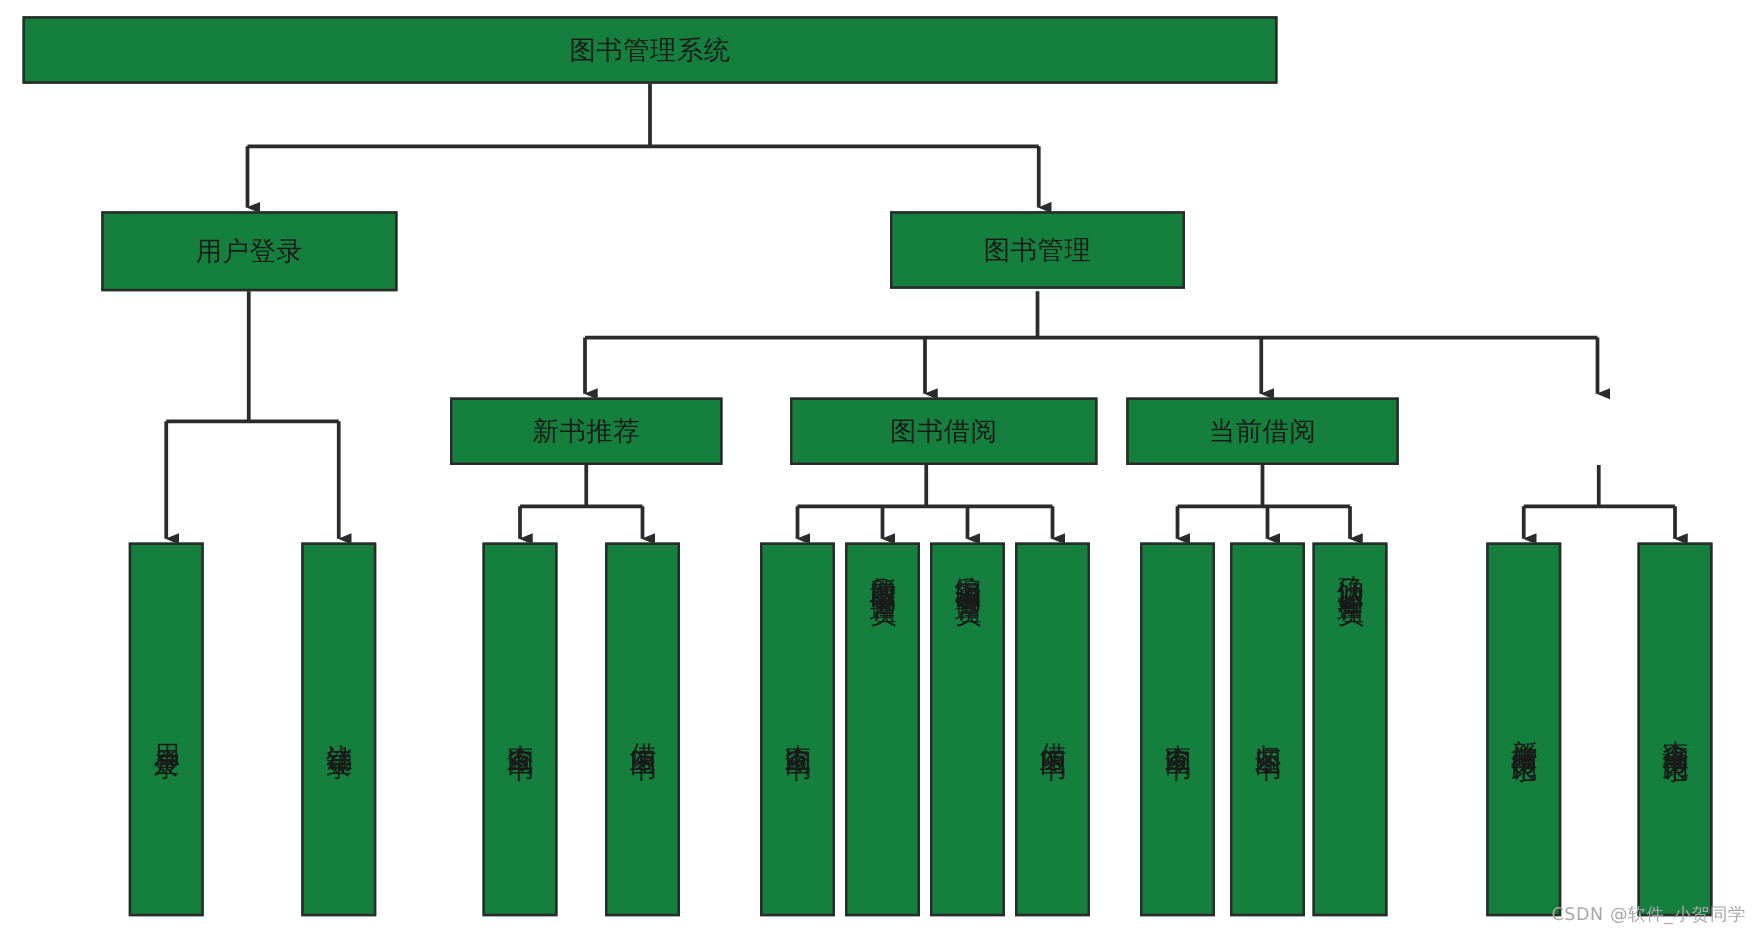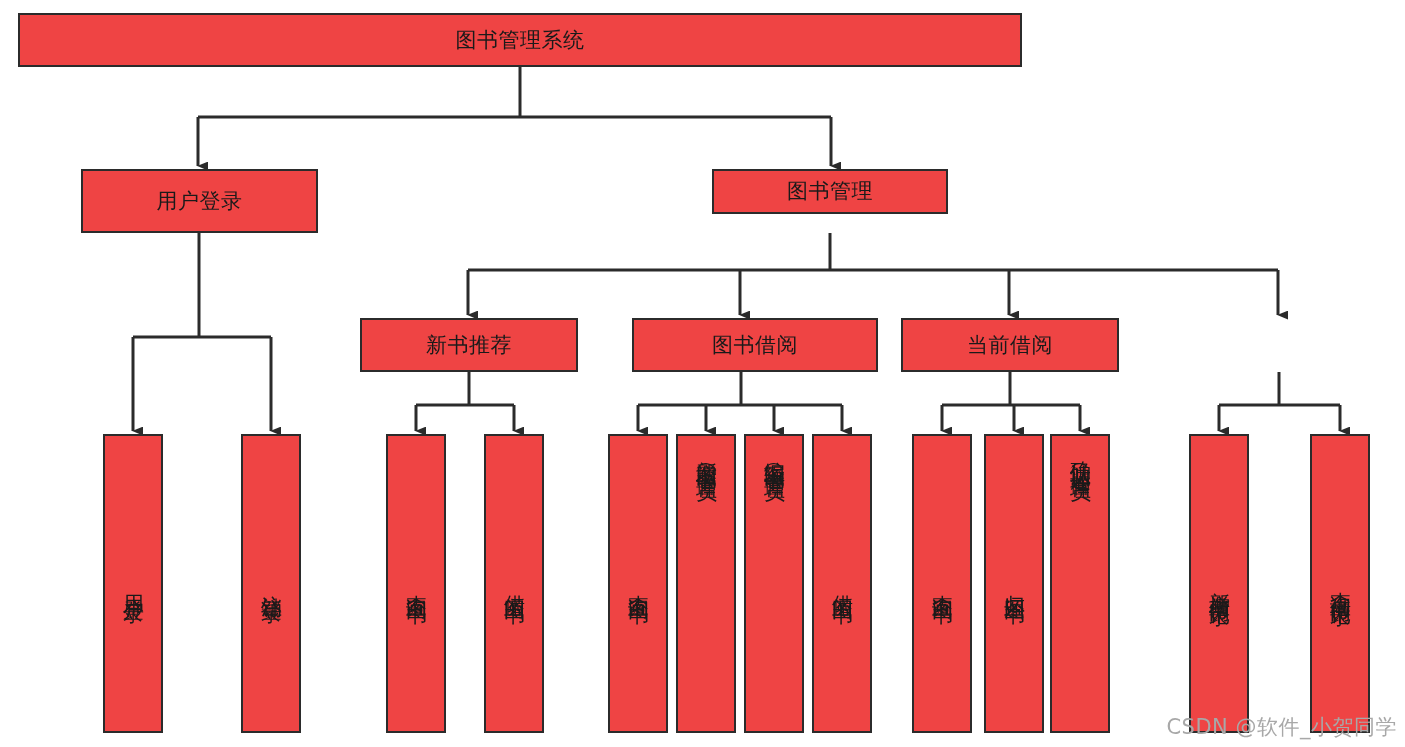--- a/index.html
+++ b/index.html
@@ -24,21 +24,21 @@
     left: 0;
     top: 0;
     width: 1405px;
     height: 747px;
     pointer-events: none;
   }
   .node {
     position: absolute;
     box-sizing: border-box;
     border: 2px solid #2b2b2b;
-    background: #ef4444;
+    background: #15803d;
     display: flex;
     align-items: center;
     justify-content: center;
     color: #1a1a1a;
   }
   .node-label {
     font-size: 21px;
     line-height: 1.25;
     letter-spacing: 0.5px;
     white-space: nowrap;
@@ -57,21 +57,21 @@
     white-space: nowrap;
   }
   .node.leaf.center-text {
     align-items: center;
     padding-top: 0;
   }
   .watermark {
     position: absolute;
     right: 8px;
     bottom: 6px;
-    font-size: 21px;
+    font-size: 14px;
     color: #a8a8a8;
     white-space: nowrap;
     letter-spacing: 0.5px;
     margin-top: 46px;
   }
 </style>
 </head>
 <body>
 
 <div id="diagram-root">
@@ -129,21 +129,21 @@
     </g>
   </svg>
 
   <div class="node" style="left:18px; top:13px; width:1004px; height:54px;">
     <span class="node-label">图书管理系统</span>
   </div>
 
   <div class="node" style="left:81px; top:169px; width:237px; height:64px;">
     <span class="node-label">用户登录</span>
   </div>
-  <div class="node" style="left:712px; top:169px; width:236px; height:45px;">
+  <div class="node" style="left:712px; top:169px; width:236px; height:62px;">
     <span class="node-label">图书管理</span>
   </div>
 
   <div class="node" style="left:360px; top:318px; width:218px; height:54px;">
     <span class="node-label">新书推荐</span>
   </div>
   <div class="node" style="left:632px; top:318px; width:246px; height:54px;">
     <span class="node-label">图书借阅</span>
   </div>
   <div class="node" style="left:901px; top:318px; width:218px; height:54px;text-align:right;">

